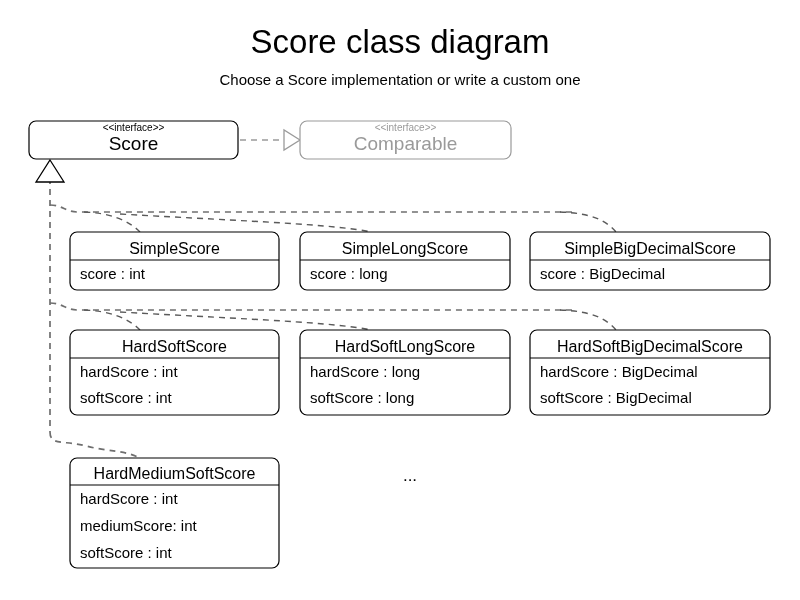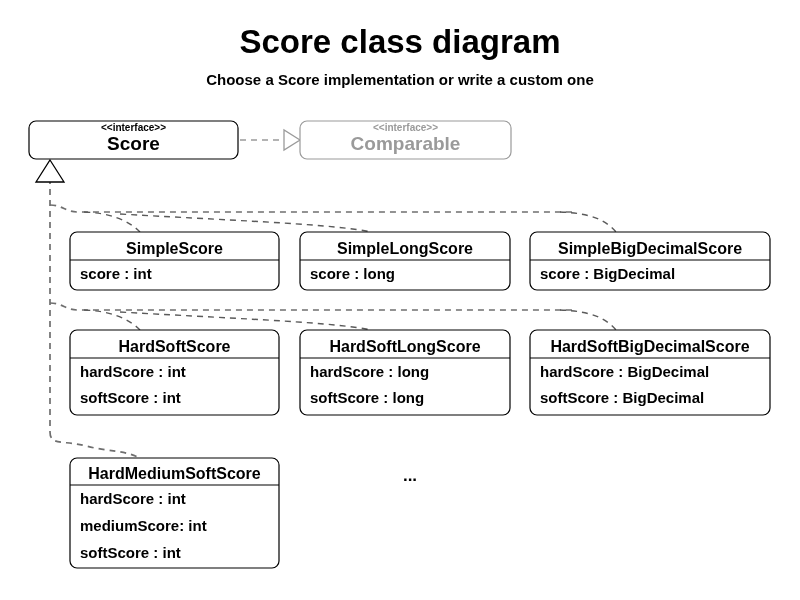--- a/index.html
+++ b/index.html
@@ -7,21 +7,20 @@
     padding: 0;
     background: #ffffff;
   }
   #page {
     position: relative;
     width: 800px;
     height: 600px;
     background: #ffffff;
     font-family: "Liberation Sans", sans-serif;
     overflow: hidden;
-    font-weight: bold;
   }
   #diagram-svg {
     position: absolute;
     left: 0;
     top: 0;
     width: 800px;
     height: 600px;
     display: block;
   }
   text {

